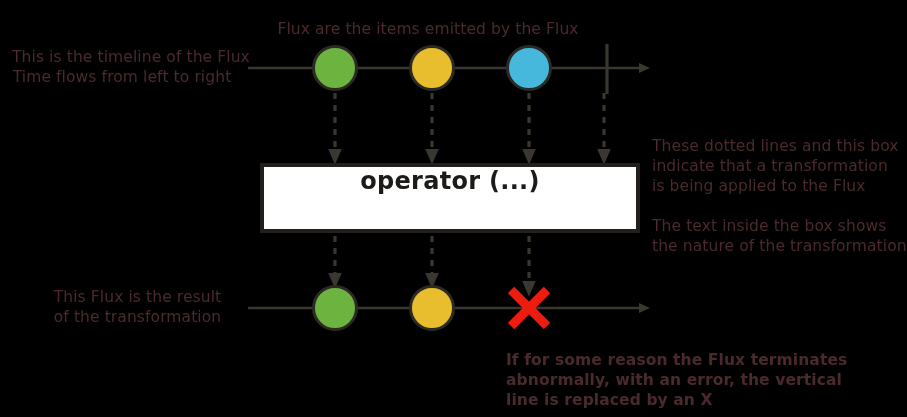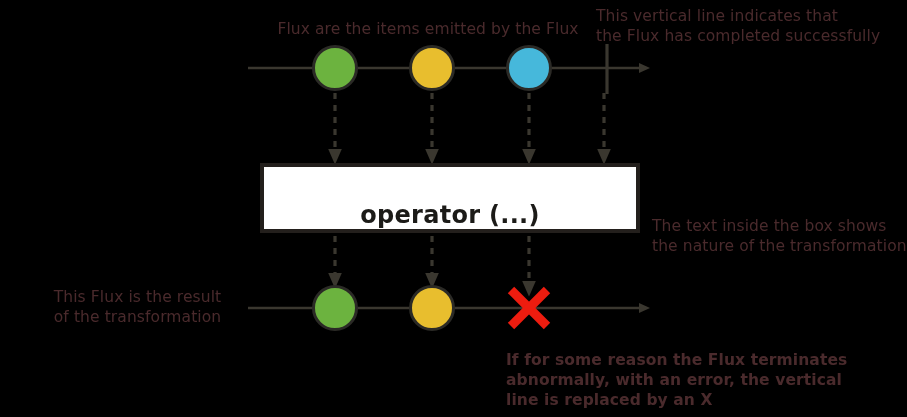--- a/index.html
+++ b/index.html
@@ -44,21 +44,21 @@
   .op-box {
     position: absolute;
     left: 260px;
     top: 163px;
     width: 380px;
     height: 70px;
     background: #ffffff;
     border: 4px solid #231f1c;
     box-sizing: border-box;
     display: flex;
-    align-items: flex-end;
+    align-items: flex-start;
     justify-content: center;
   }
   .op-box-label {
     font-family: "DejaVu Sans", "Liberation Sans", sans-serif;
     font-size: 24px;
     font-weight: bold;
     color: #1c1b18;
     letter-spacing: 0.3px;
   }
 </style>
@@ -112,26 +112,29 @@
   <div class="marble" style="left:409px; top:45px; width:46px; height:46px; background:#e8be2e;"></div>
   <div class="marble" style="left:506px; top:45px; width:46px; height:46px; background:#46b8db;"></div>
 
   <div class="op-box">
     <span class="op-box-label">operator (...)</span>
   </div>
 
   <div class="marble" style="left:312px; top:285px; width:46px; height:46px; background:#6cb33f;"></div>
   <div class="marble" style="left:409px; top:285px; width:46px; height:46px; background:#e8be2e;"></div>
 
+  <div class="note center" style="left:12px; top:47px; width:220px;">This is the timeline of the Flux
+Time flows from left to right</div>
 
   <div class="note center" style="left:268px; top:19px; width:320px;">Flux are the items emitted by the Flux</div>
 
-  <div class="note" style="left:596px; top:6px; width:305px;">This vertical line indicates that
-the Flux has completed successfully</div>
 
+  <div class="note" style="left:652px; top:136px; width:250px;">These dotted lines and this box
+indicate that a transformation
+is being applied to the Flux</div>
 
   <div class="note" style="left:652px; top:216px; width:250px;">The text inside the box shows
 the nature of the transformation</div>
 
   <div class="note center" style="left:40px; top:287px; width:195px;">This Flux is the result
 of the transformation</div>
 
   <div class="note" style="left:506px; top:350px; width:390px;font-weight:bold;">If for some reason the Flux terminates
 abnormally, with an error, the vertical
 line is replaced by an X</div>

